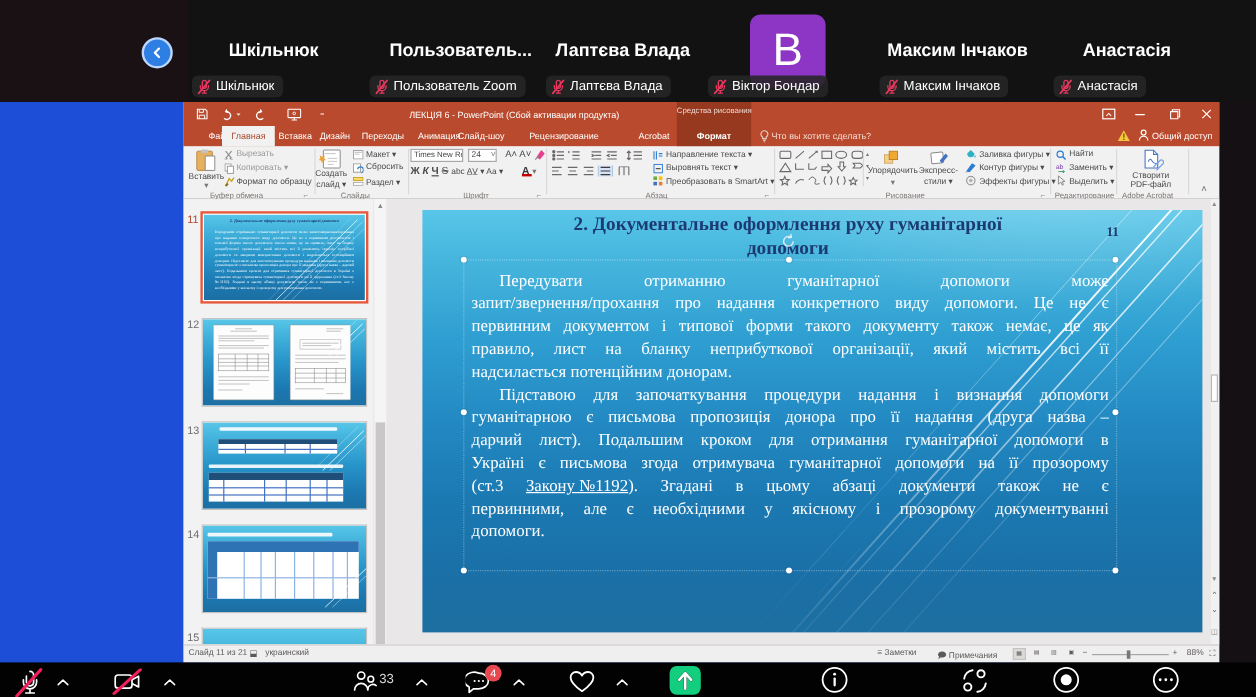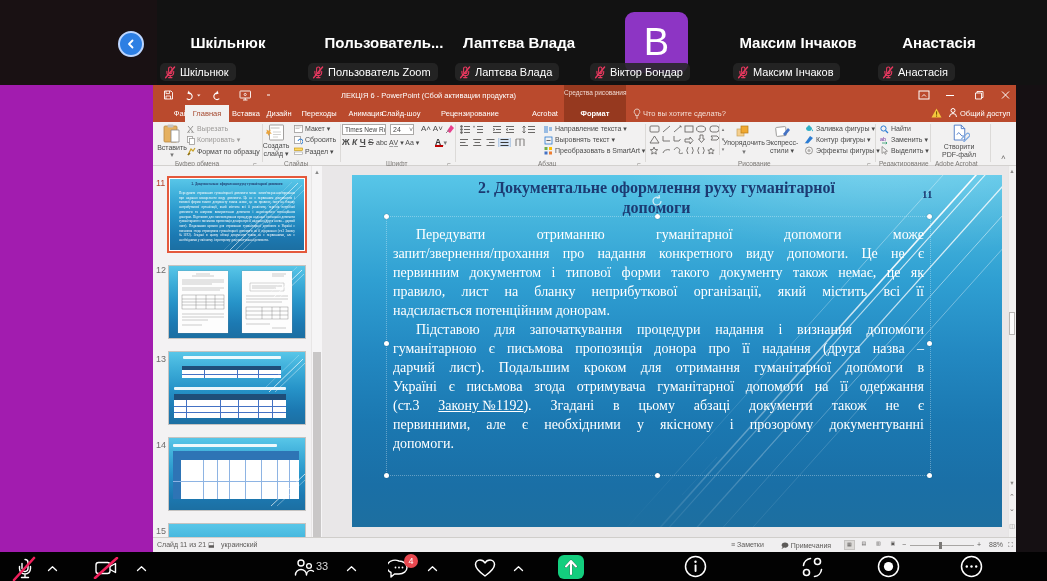--- a/index.html
+++ b/index.html
@@ -1,17 +1,17 @@
 <!DOCTYPE html>
 <html><head>
 <meta charset="utf-8">
 <style>
   html,body{margin:0;padding:0;}
   body{width:1047px;height:581px;overflow:hidden;background:#151013;font-family:"Liberation Sans",sans-serif;}
-  #screen{position:relative;width:850px;height:581px;background:#a21caf;}
+  #screen{position:relative;width:850px;height:581px;background:#1d4ed8;}
   .abs{position:absolute;}
   
   #strip{position:absolute;left:0;top:0;width:1047px;height:85px;background:#121212;}
   #strip .leftdark{position:absolute;left:0;top:0;width:157px;height:85px;background:#191113;}
   .vname{position:absolute;top:34px;height:18px;color:#fff;font-weight:bold;font-size:15px;text-align:center;white-space:nowrap;}
   .vlabel{position:absolute;top:63px;height:18px;border-radius:5px;background:rgba(38,38,38,0.88);color:#fff;font-size:11px;line-height:18px;white-space:nowrap;padding:0 7px 0 4px;display:flex;align-items:center;gap:4px;}
   .vlabel svg{flex:0 0 auto;}
   #avatarB{position:absolute;left:625px;top:12px;width:63px;height:61px;border-radius:9px;background:#8d35c4;color:#fff;font-size:38px;display:flex;align-items:center;justify-content:center;}
   #backbtn{position:absolute;left:118px;top:31px;width:26px;height:26px;border-radius:50%;background:#2d7fe3;border:2px solid #bcd6ff;box-sizing:border-box;display:flex;align-items:center;justify-content:center;}
   
@@ -516,21 +516,21 @@
         <div id="textbox"></div>
         <div id="slidetext">
           <span class="jl ind">Передувати отриманню гуманітарної допомоги може</span>
           <span class="jl">запит/звернення/прохання про надання конкретного виду допомоги. Це не є</span>
           <span class="jl">первинним документом і типової форми такого документу також немає, це як</span>
           <span class="jl">правило, лист на бланку неприбуткової організації, який містить всі її</span>
           <span class="ll">надсилається потенційним донорам.</span>
           <span class="jl ind">Підставою для започаткування процедури надання і визнання допомоги</span>
           <span class="jl">гуманітарною є письмова пропозиція донора про її надання (друга назва –</span>
           <span class="jl">дарчий лист). Подальшим кроком для отримання гуманітарної допомоги в</span>
-          <span class="jl">Україні є письмова згода отримувача гуманітарної допомоги на її одержання</span>
+          <span class="jl">Україні є письмова згода отримувача гуманітарної допомоги на її прозорому</span>
           <span class="jl">(ст.3 <span style="text-decoration:underline;display:inline-block;">Закону №1192</span>). Згадані в цьому абзаці документи також не є</span>
           <span class="jl">первинними, але є необхідними у якісному і прозорому документуванні</span>
           <span class="ll">допомоги.</span>
         </div>
         <svg class="abs" style="left:298px;top:19px;" width="14" height="14" viewBox="0 0 14 14">
             <path d="M11 7 a4 4 0 1 1 -1.8 -3.3 M9 1 l0.5 2.8 -2.8 0.4" fill="none" stroke="#d8edf5" stroke-width="1.2"></path>
           </svg>
         <div class="handle" style="left:32px;top:39px;"></div>
         <div class="handle" style="left:303px;top:39px;"></div>
         <div class="handle" style="left:575px;top:39px;"></div>

